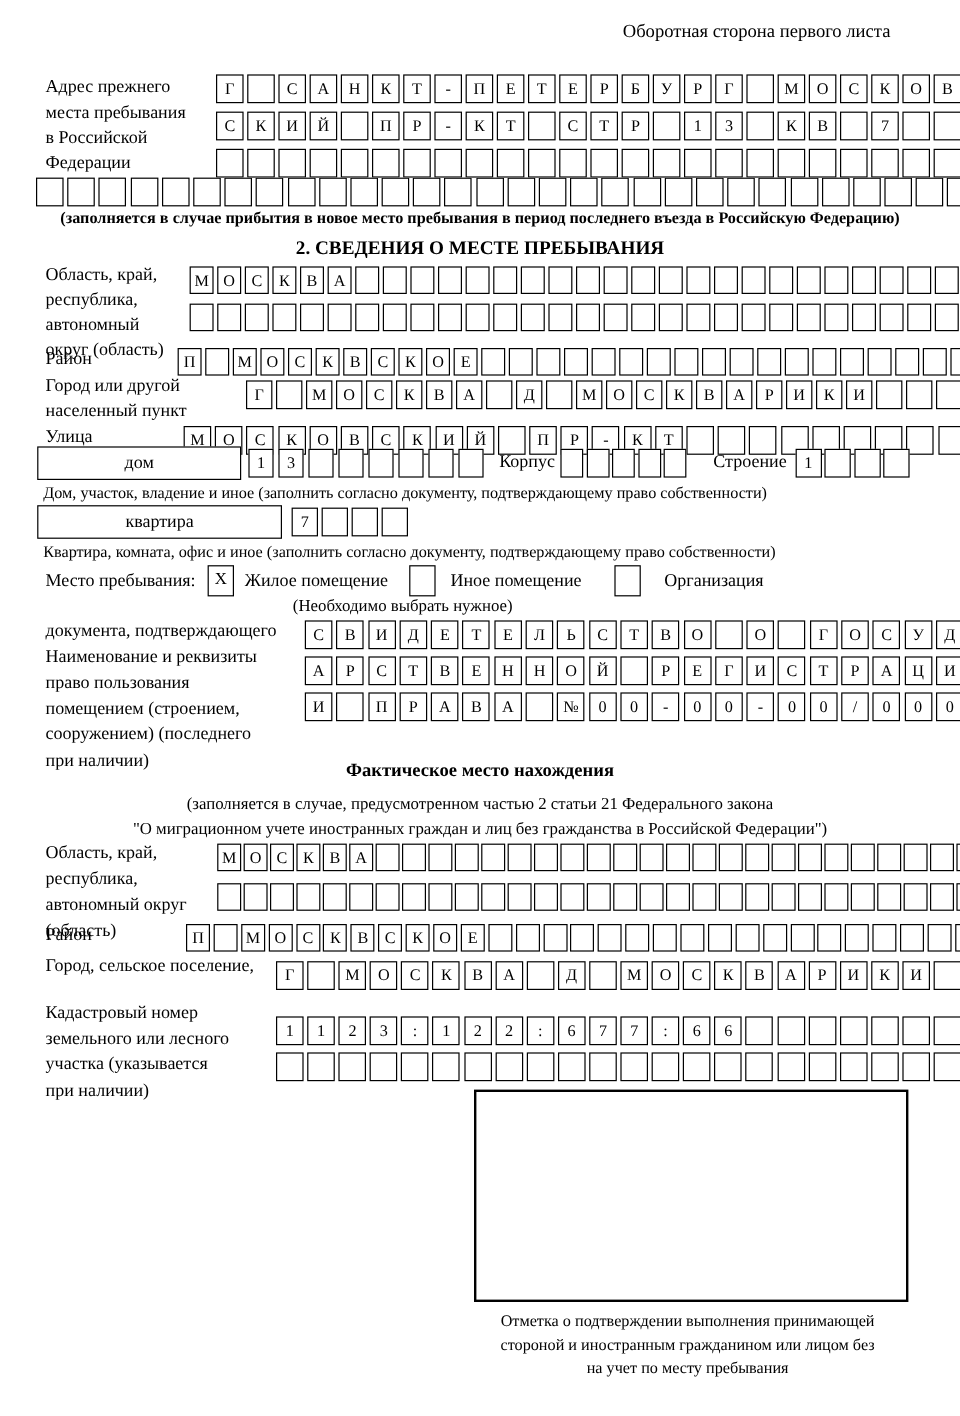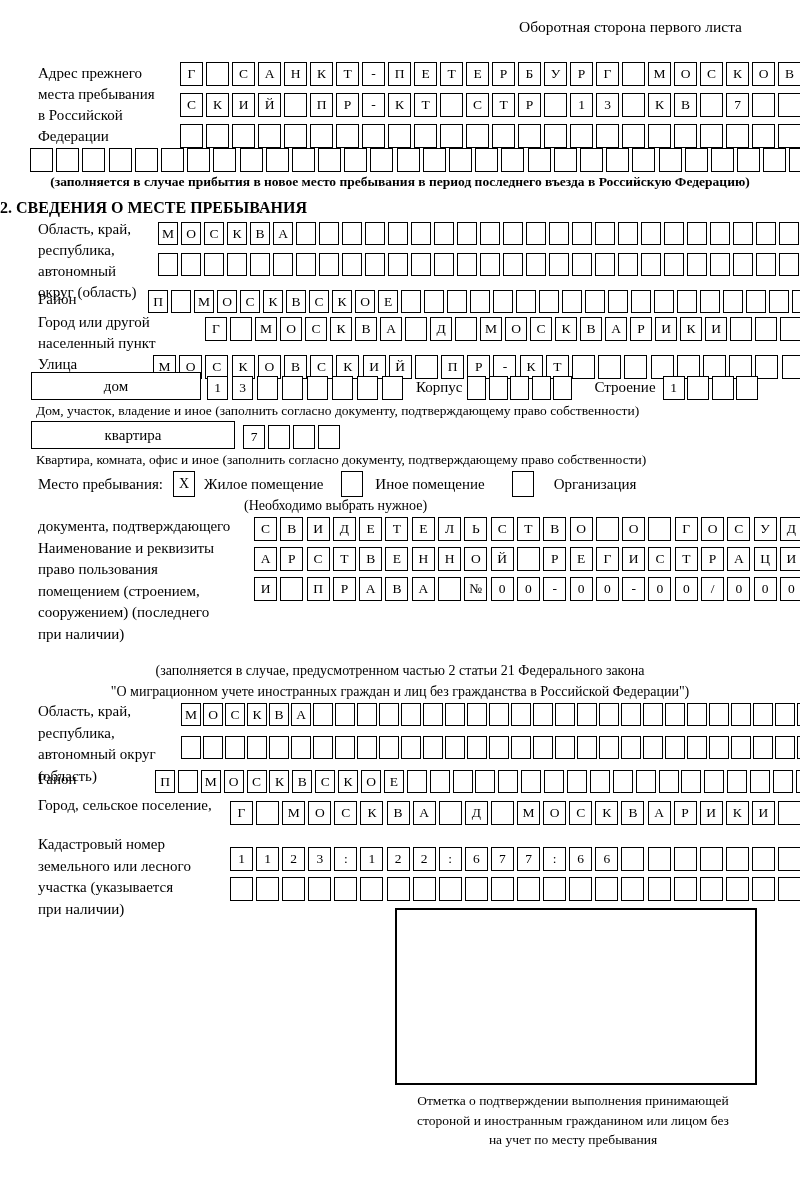--- a/index.html
+++ b/index.html
@@ -27,28 +27,28 @@
   .c22{gap:3.1px;} .c22 .cell{width:21px;}
   .c8{gap:4px;}    .c8 .cell{width:19px;}
   .c5{gap:2.5px;}  .c5 .cell{width:17px;}
   .c4s{gap:2.5px;} .c4s .cell{width:20px;}
   .c4k{gap:3px;}   .c4k .cell{width:20px;}
   .mb7 > .cellrow{margin-bottom:7px;}
   .mb8 > .cellrow{margin-bottom:8px;}
   .mb6 > .cellrow{margin-bottom:6px;}
   .mb10 > .cellrow{margin-bottom:10px;}
   .hdr{font-size:15.5px;}
-  .sect-title{width:800px;font-weight:bold;font-size:16px;}
+  .sect-title{width:800px;text-align:center;font-weight:bold;font-size:16px;}
   .center{width:800px;text-align:center;}
   .wide-box{
     height:26px;border:1.6px solid #000;box-sizing:content-box;background:#fff;
     text-align:center;line-height:26px;font-size:15px;flex:0 0 auto;
   }
   .inline-lbl{font-size:15px;line-height:26px;flex:0 0 auto;}
-  .flexrow{display:flex;align-items:flex-end;}
+  .flexrow{display:flex;align-items:flex-start;}
   .chkbox{
     width:20px;height:24px;border:1.6px solid #000;box-sizing:content-box;flex:0 0 auto;
     text-align:center;line-height:24px;font-size:14px;background:#fff;
   }
   .chklbl{font-size:15px;line-height:26px;}
   .stamp-box{border:2px solid #000;background:#fff;}
 </style>
 </head>
 <body>
 
@@ -465,20 +465,21 @@
         <span class="cell">-</span>
         <span class="cell">0</span>
         <span class="cell">0</span>
         <span class="cell">/</span>
         <span class="cell">0</span>
         <span class="cell">0</span>
         <span class="cell">0</span>
       </div>
   </div>
 
+  <div class="b sect-title" style="top:634px;left:0;font-size:15.5px;">Фактическое место нахождения</div>
   <div class="b note center" style="top:660px;left:0;line-height:21px;font-size:14px;">
       <div>(заполняется в случае, предусмотренном частью 2 статьи 21 Федерального закона</div>
       <div>"О миграционном учете иностранных граждан и лиц без гражданства в Российской Федерации")</div>
     </div>
 
   <div class="b lbl" style="top:701px;left:38px;line-height:21.5px;">
       <div>Область, край,</div>
       <div>республика,</div>
       <div>автономный округ</div>
       <div>(область)</div>

